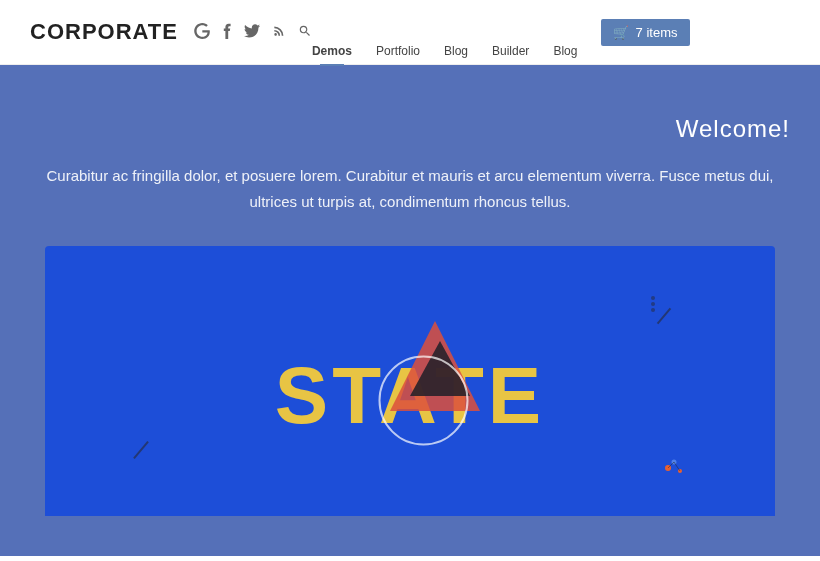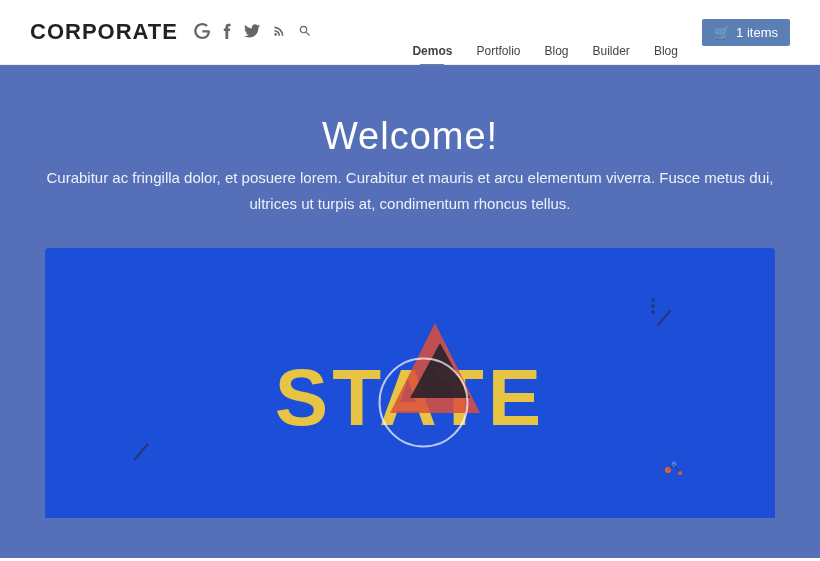--- a/index.html
+++ b/index.html
@@ -9,21 +9,20 @@
       width: 820px;
       min-height: 561px;
       overflow-x: hidden;
       background: #fff;
     }
 
     
     header {
       display: flex;
       align-items: center;
-      justify-content: space-between;
       padding: 0 30px;
       height: 65px;
       background: #fff;
       border-bottom: 1px solid #eee;
     }
 
     .header-left {
       display: flex;
       align-items: center;
       gap: 16px;
@@ -95,24 +94,25 @@
 
     
     .hero {
       background: #5570b8;
       padding: 50px 30px 40px;
       text-align: center;
       color: #fff;
     }
 
     .hero-title {
-      font-size: 38px;
+      font-size: 24px;
       font-weight: 300;
-      margin-bottom: 7px;
+      margin-bottom: 20px;
       letter-spacing: 1px;
+      text-align: right;
     }
 
     .hero-subtitle {
       font-size: 15px;
       line-height: 1.7;
       max-width: 730px;
       margin: 0 auto 32px;
       color: rgba(255,255,255,0.9);
       font-weight: 300;
     }
@@ -266,21 +266,21 @@
   </div>
 
   <nav class="header-nav">
     <span class="nav-item active">Demos</span>
     <span class="nav-item">Portfolio</span>
     <span class="nav-item">Blog</span>
     <span class="nav-item">Builder</span>
     <span class="nav-item">Blog</span>
     <button class="cart-btn">
       <span>🛒</span>
-      <span>1 items</span>
+      <span>7 items</span>
     </button>
   </nav>
 </header>
 
 <section class="hero">
   <h1 class="hero-title">Welcome!</h1>
   <p class="hero-subtitle">Curabitur ac fringilla dolor, et posuere lorem. Curabitur et mauris et arcu elementum viverra. Fusce metus dui, ultrices ut turpis at, condimentum rhoncus tellus.</p>
 
   <div class="card-container">
 

